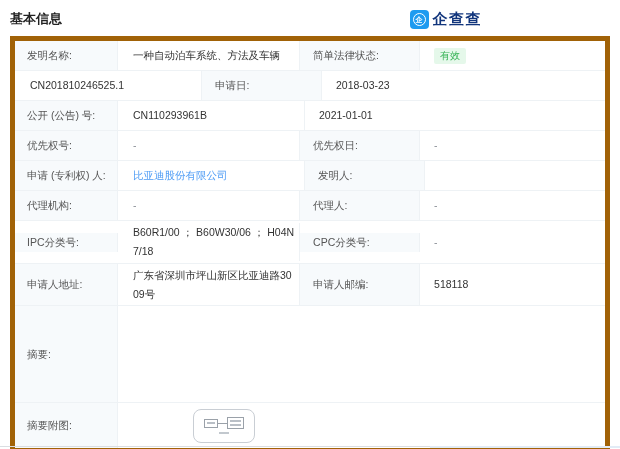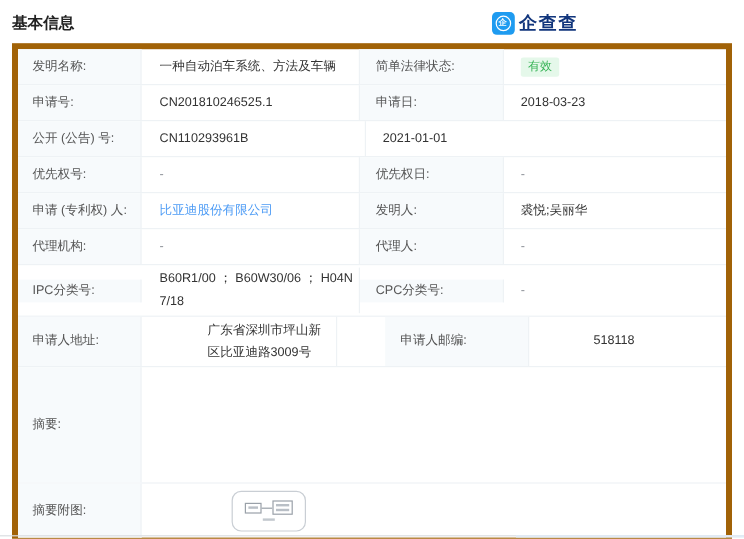--- a/index.html
+++ b/index.html
@@ -32,21 +32,21 @@
   .value  { width: 187px; padding-left: 15px; padding-right: 2px;
             border-right: 1px solid #eef2f5; word-break: break-all; }
   .label2 { width: 120px; background: #f7fafc; color: #555; padding-left: 13px;
             border-right: 1px solid #eef2f5; flex-shrink: 0; }
   .value2 { width: 190px; padding-left: 14px; padding-right: 4px;
             border-right: none; word-break: break-all; }
   .wide   { width: 497px; border-right: none; padding-right: 8px; }
 
   .row-s { height: 30px; }
   .row-m1 { height: 43px; align-items: center; }
-  .row-m2 { height: 42px; gap: 40px; }
+  .row-m2 { height: 42px; }
   .row-abs { height: 97px; }
   .row-fig { height: 45px; }
   .row-abs .wide { line-height: 19.4px; }
 
   .dash { color: #8a8f96; }
   .link { color: #4e9cf5; cursor: pointer; }
   .badge { background: #e5f8ea; color: #38b457; font-size: 10px; line-height: 1;
            padding: 3px 6px; border-radius: 2px; }
 
   
@@ -87,21 +87,20 @@
     <div class="tr row-s">
       <div class="td label">发明名称:</div>
       <div class="td value">一种自动泊车系统、方法及车辆</div>
       <div class="td label2">简单法律状态:</div>
       <div class="td value2">
         <span class="badge">有效</span>
       </div>
     </div>
 
     <div class="tr row-s">
-      <div class="td label">申请号:</div>
       <div class="td value">CN201810246525.1</div>
       <div class="td label2">申请日:</div>
       <div class="td value2">2018-03-23</div>
     </div>
 
     <div class="tr row-s">
       <div class="td label">公开 (公告) 号:</div>
       <div class="td value">CN110293961B</div>
       <div class="td value2">2021-01-01</div>
     </div>
@@ -112,21 +111,20 @@
       <div class="td label2">优先权日:</div>
       <div class="td value2 dash">-</div>
     </div>
 
     <div class="tr row-s">
       <div class="td label">申请 (专利权) 人:</div>
       <div class="td value">
         <span class="link">比亚迪股份有限公司</span>
       </div>
       <div class="td label2">发明人:</div>
-      <div class="td value2">裘悦;吴丽华</div>
     </div>
 
     <div class="tr row-s">
       <div class="td label">代理机构:</div>
       <div class="td value dash">-</div>
       <div class="td label2">代理人:</div>
       <div class="td value2 dash">-</div>
     </div>
 
     <div class="tr row-m1">

